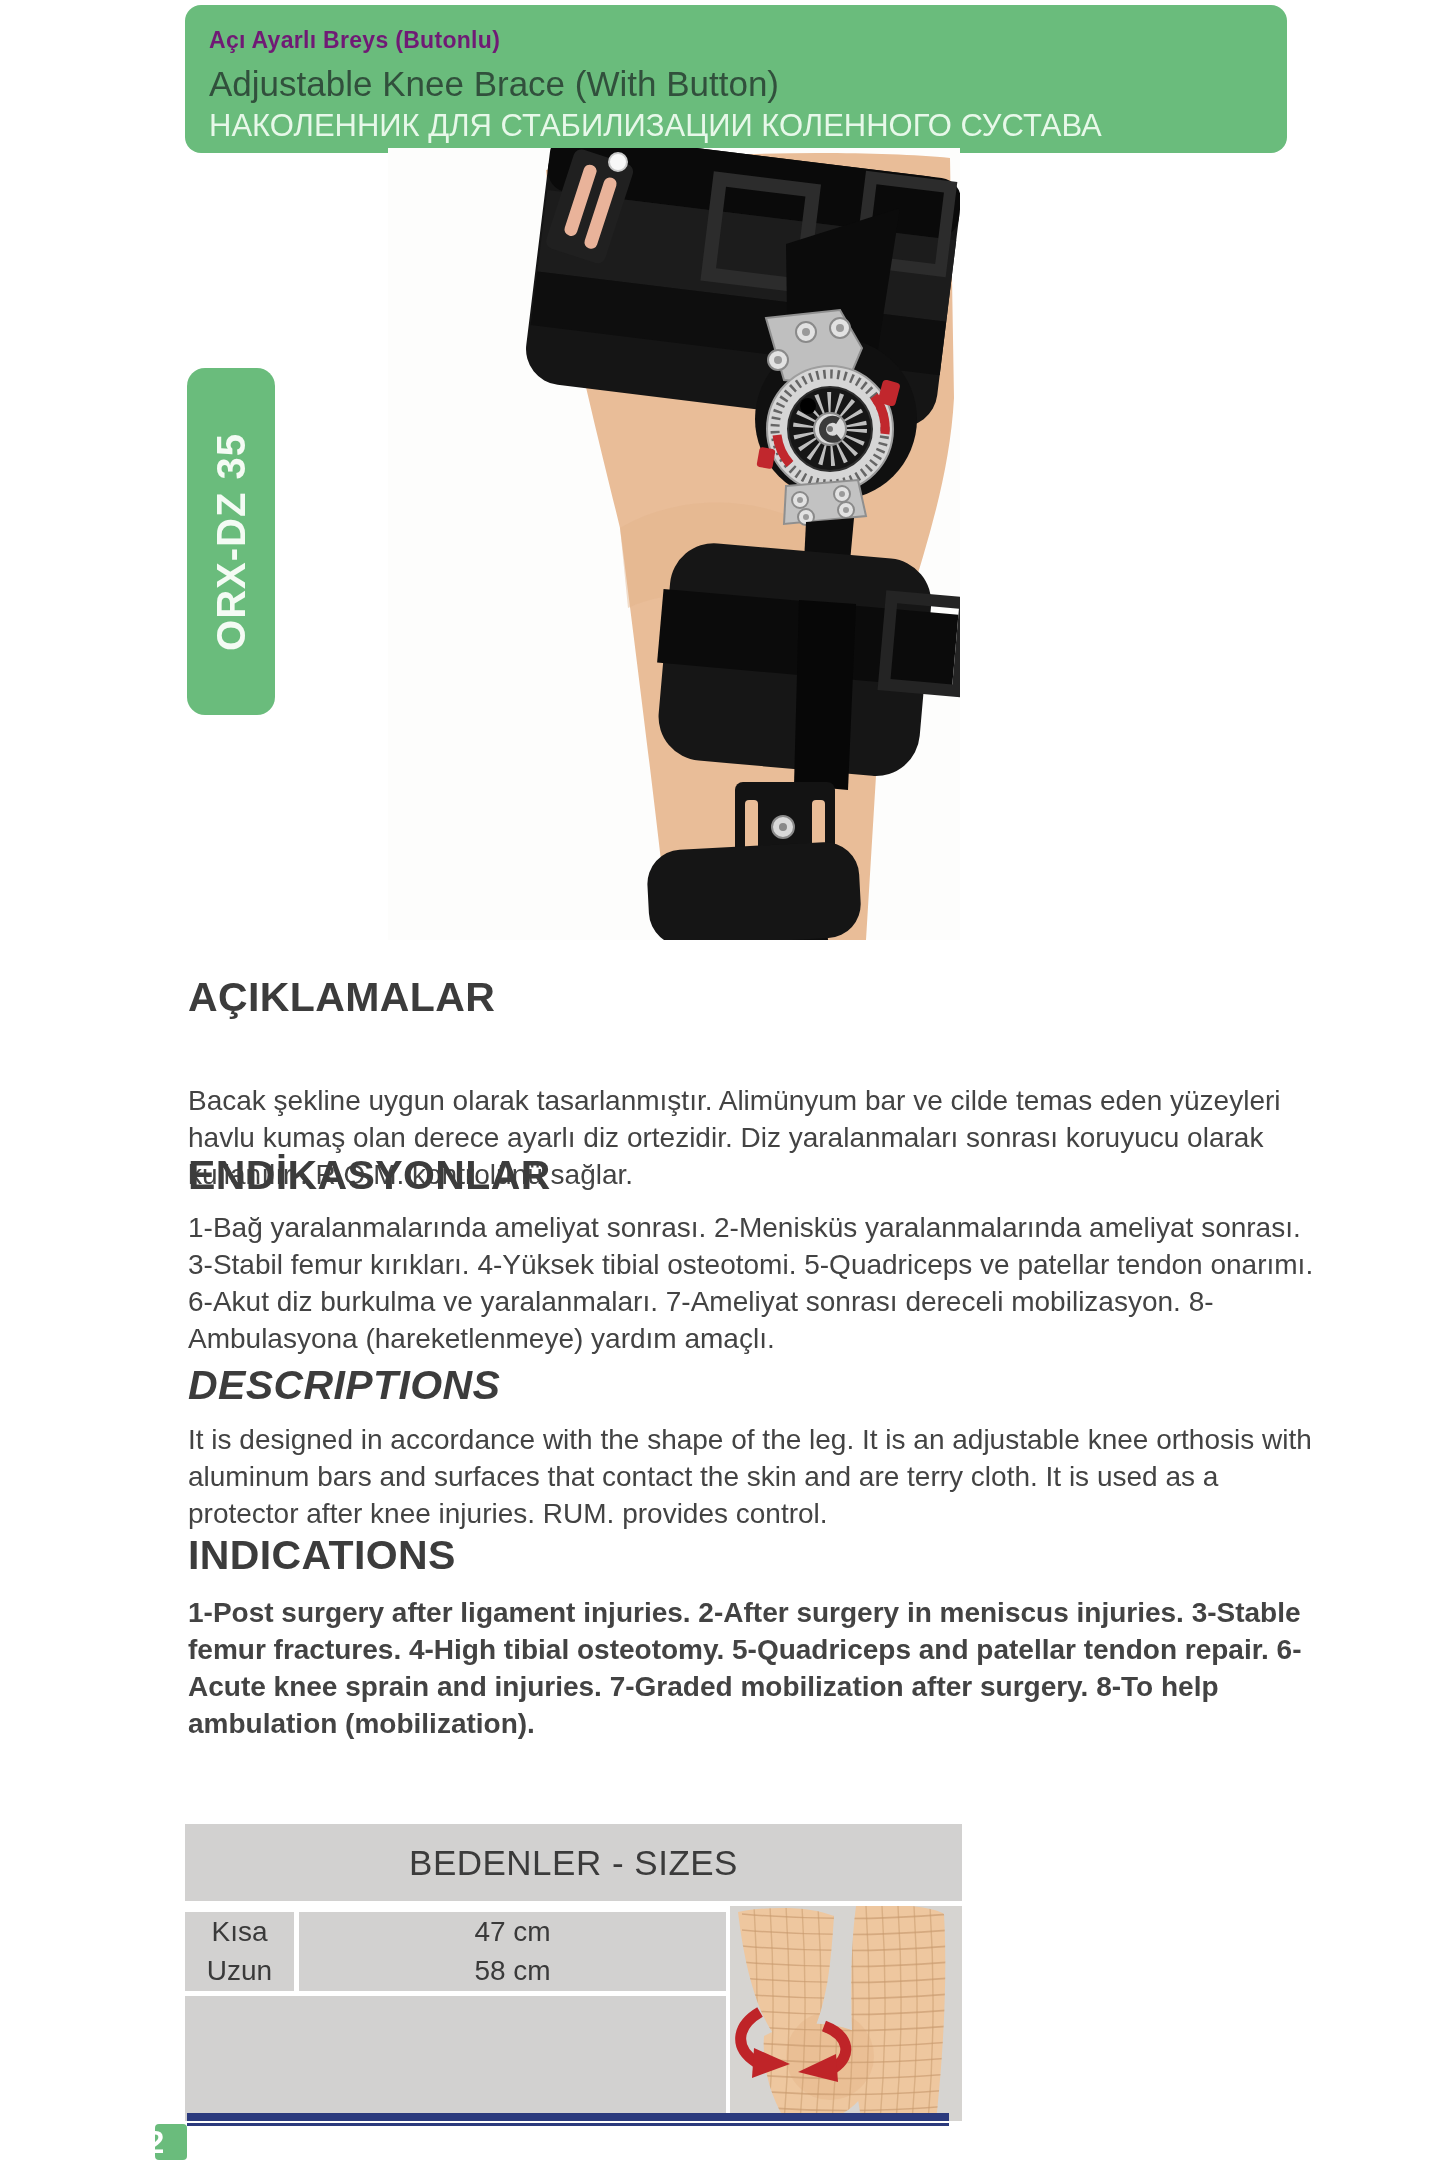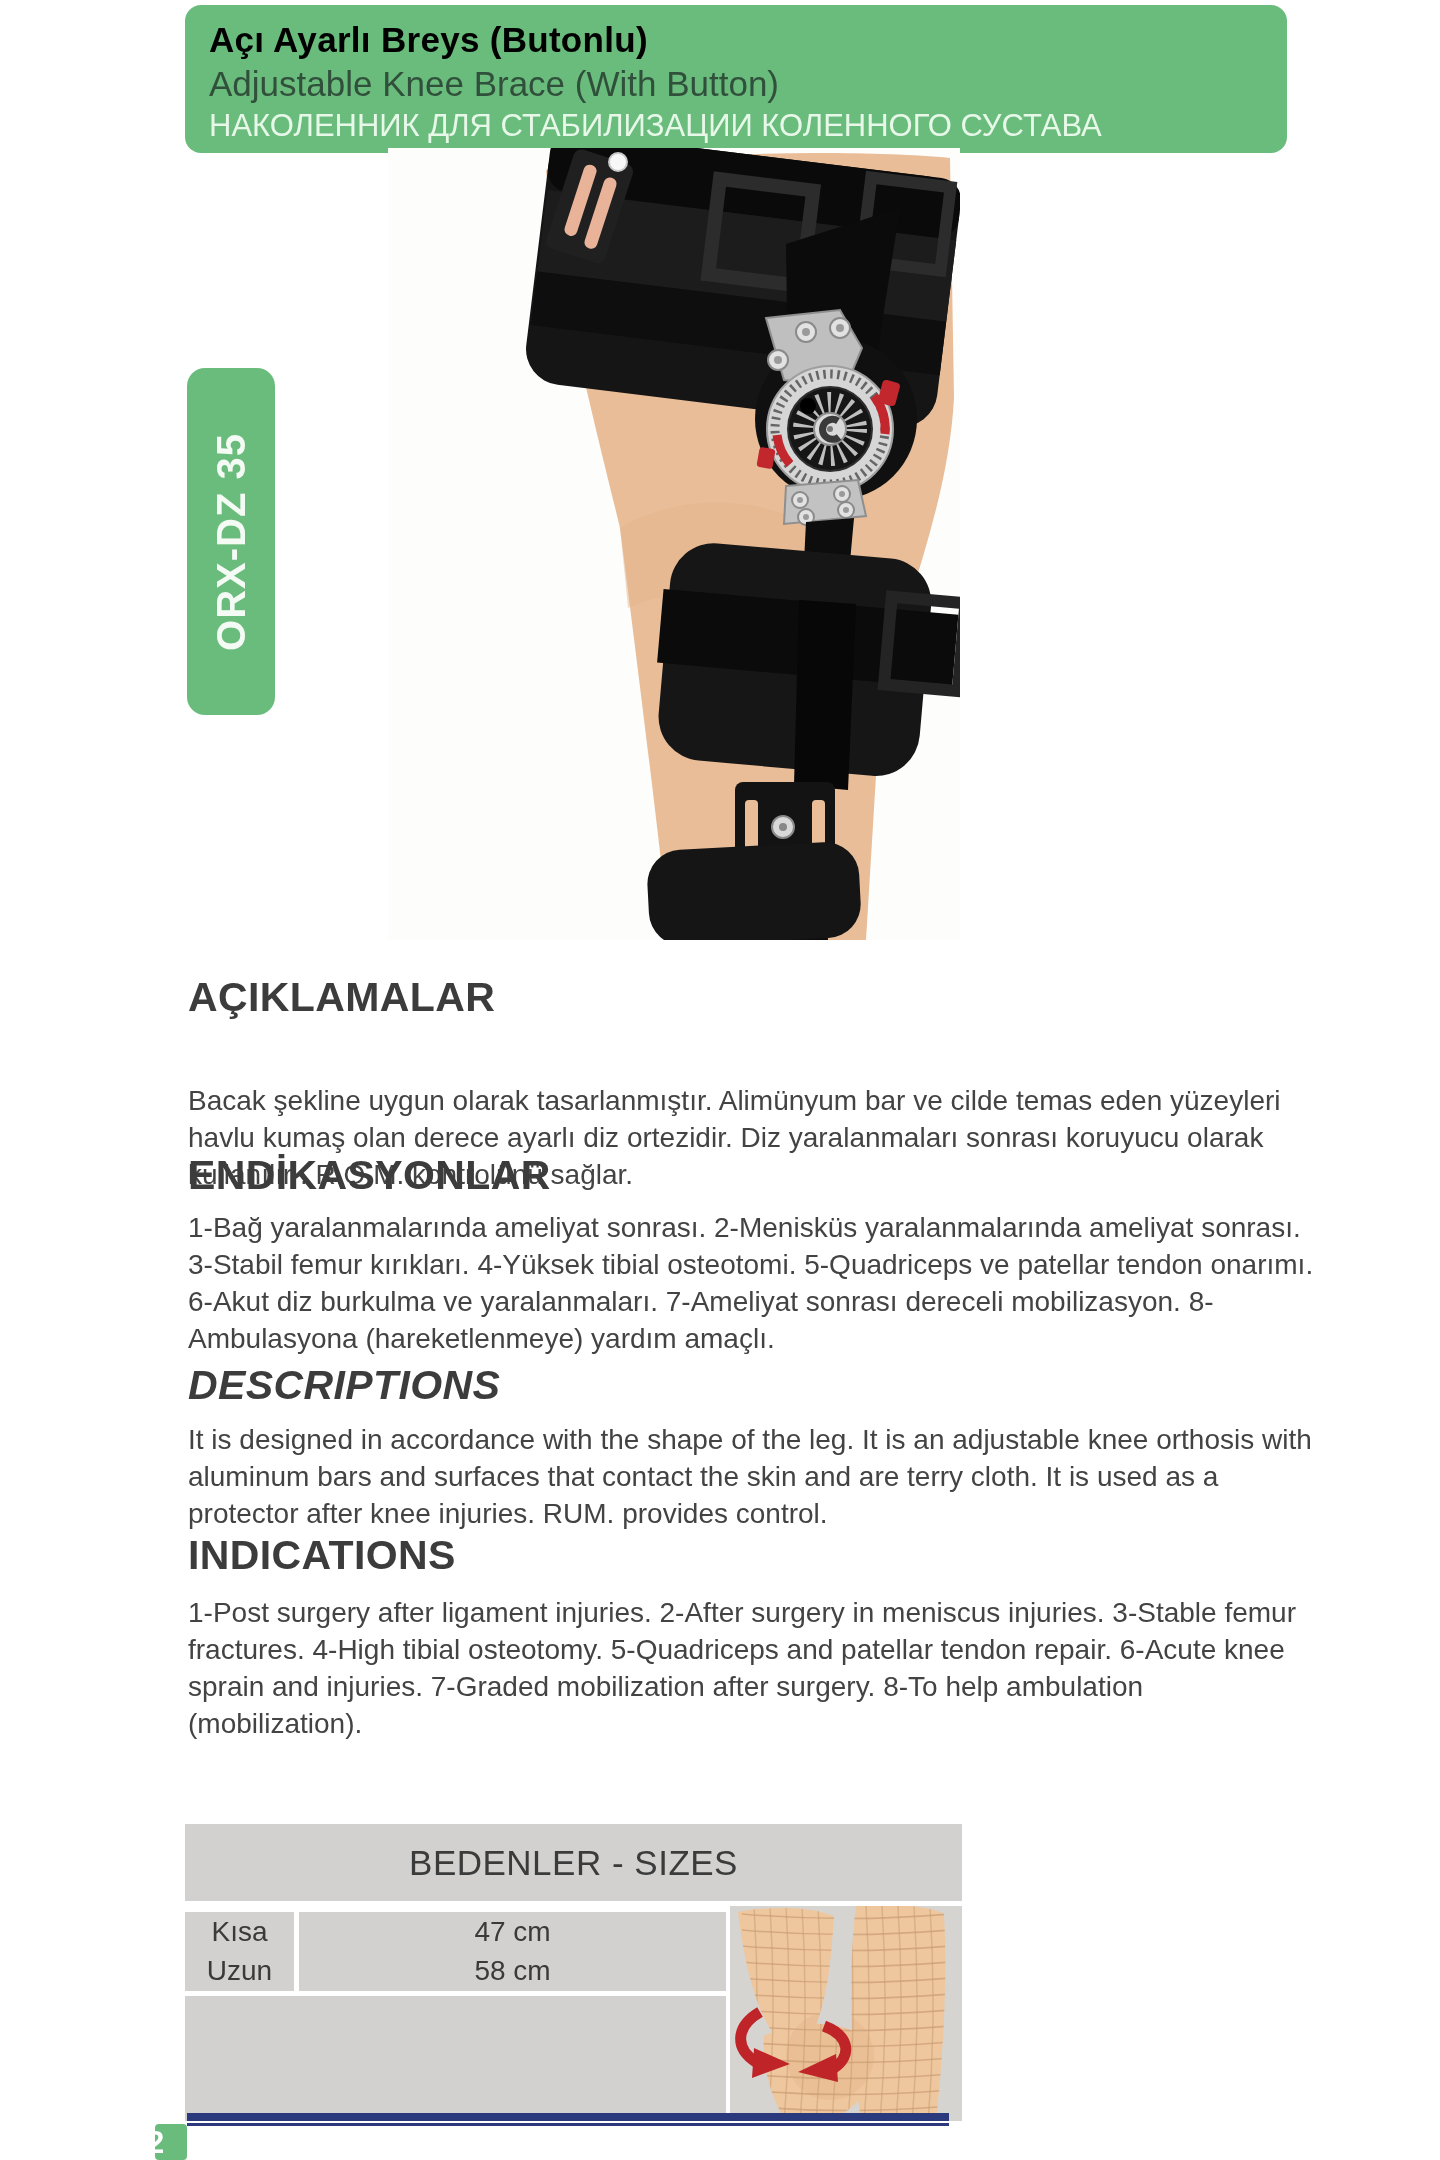--- a/index.html
+++ b/index.html
@@ -11,21 +11,21 @@
     overflow:hidden;
   }
   .page{position:absolute;inset:0;}
 
   
   .banner{
     position:absolute;left:185px;top:5px;width:1102px;height:148px;
     background:#6abc7c;border-radius:16px;
     padding:13px 0 0 24px;box-sizing:border-box;
   }
-  .banner .t1{font-size:35px;font-weight:bold;color:#000000;line-height:44px;letter-spacing:.3px;}
+  .banner .t1{font-size:23px;font-weight:bold;color:#701a75;line-height:44px;letter-spacing:.3px;}
   .banner .t2{font-size:35px;font-weight:normal;color:#31503c;line-height:44px;}
   .banner .t3{font-size:31px;font-weight:normal;color:#e7f8e9;line-height:40px;}
 
   
   .orx-badge{
     position:absolute;left:187px;top:368px;width:88px;height:347px;
     background:#6abc7c;border-radius:18px;
   }
   .orx-badge span{
     position:absolute;left:50%;top:50%;
@@ -41,21 +41,21 @@
     position:absolute;left:188px;width:1130px;
     font-size:41px;font-weight:bold;color:#3c3c3c;letter-spacing:.4px;line-height:42px;
   }
   .sec-p{
     position:absolute;left:188px;width:1130px;
     font-size:28px;color:#434343;line-height:37px;
   }
   .h1{top:942px;} .p1{top:1054px;}
   .h2{top:1120px;} .p2{top:1181px;}
   .h3{top:1330px;font-style:italic;} .p3{top:1393px;}
-  .h4{top:1500px;} .p4{top:1566px;}
+  .h4{top:1500px;} .p4{top:1566px;font-weight:bold;}
 
   
   .sizes{position:absolute;left:185px;top:1816px;width:777px;height:297px;margin-top:8px;}
   .sizes .cell{position:absolute;background:#d2d1d0;}
   .sizes .title{
     left:0;top:0;width:777px;height:77px;
     display:flex;align-items:center;justify-content:center;
     font-size:35px;color:#3b3b3b;letter-spacing:.5px;
   }
   .sizes .lab{left:0;width:109px;height:40px;display:flex;align-items:center;justify-content:center;

